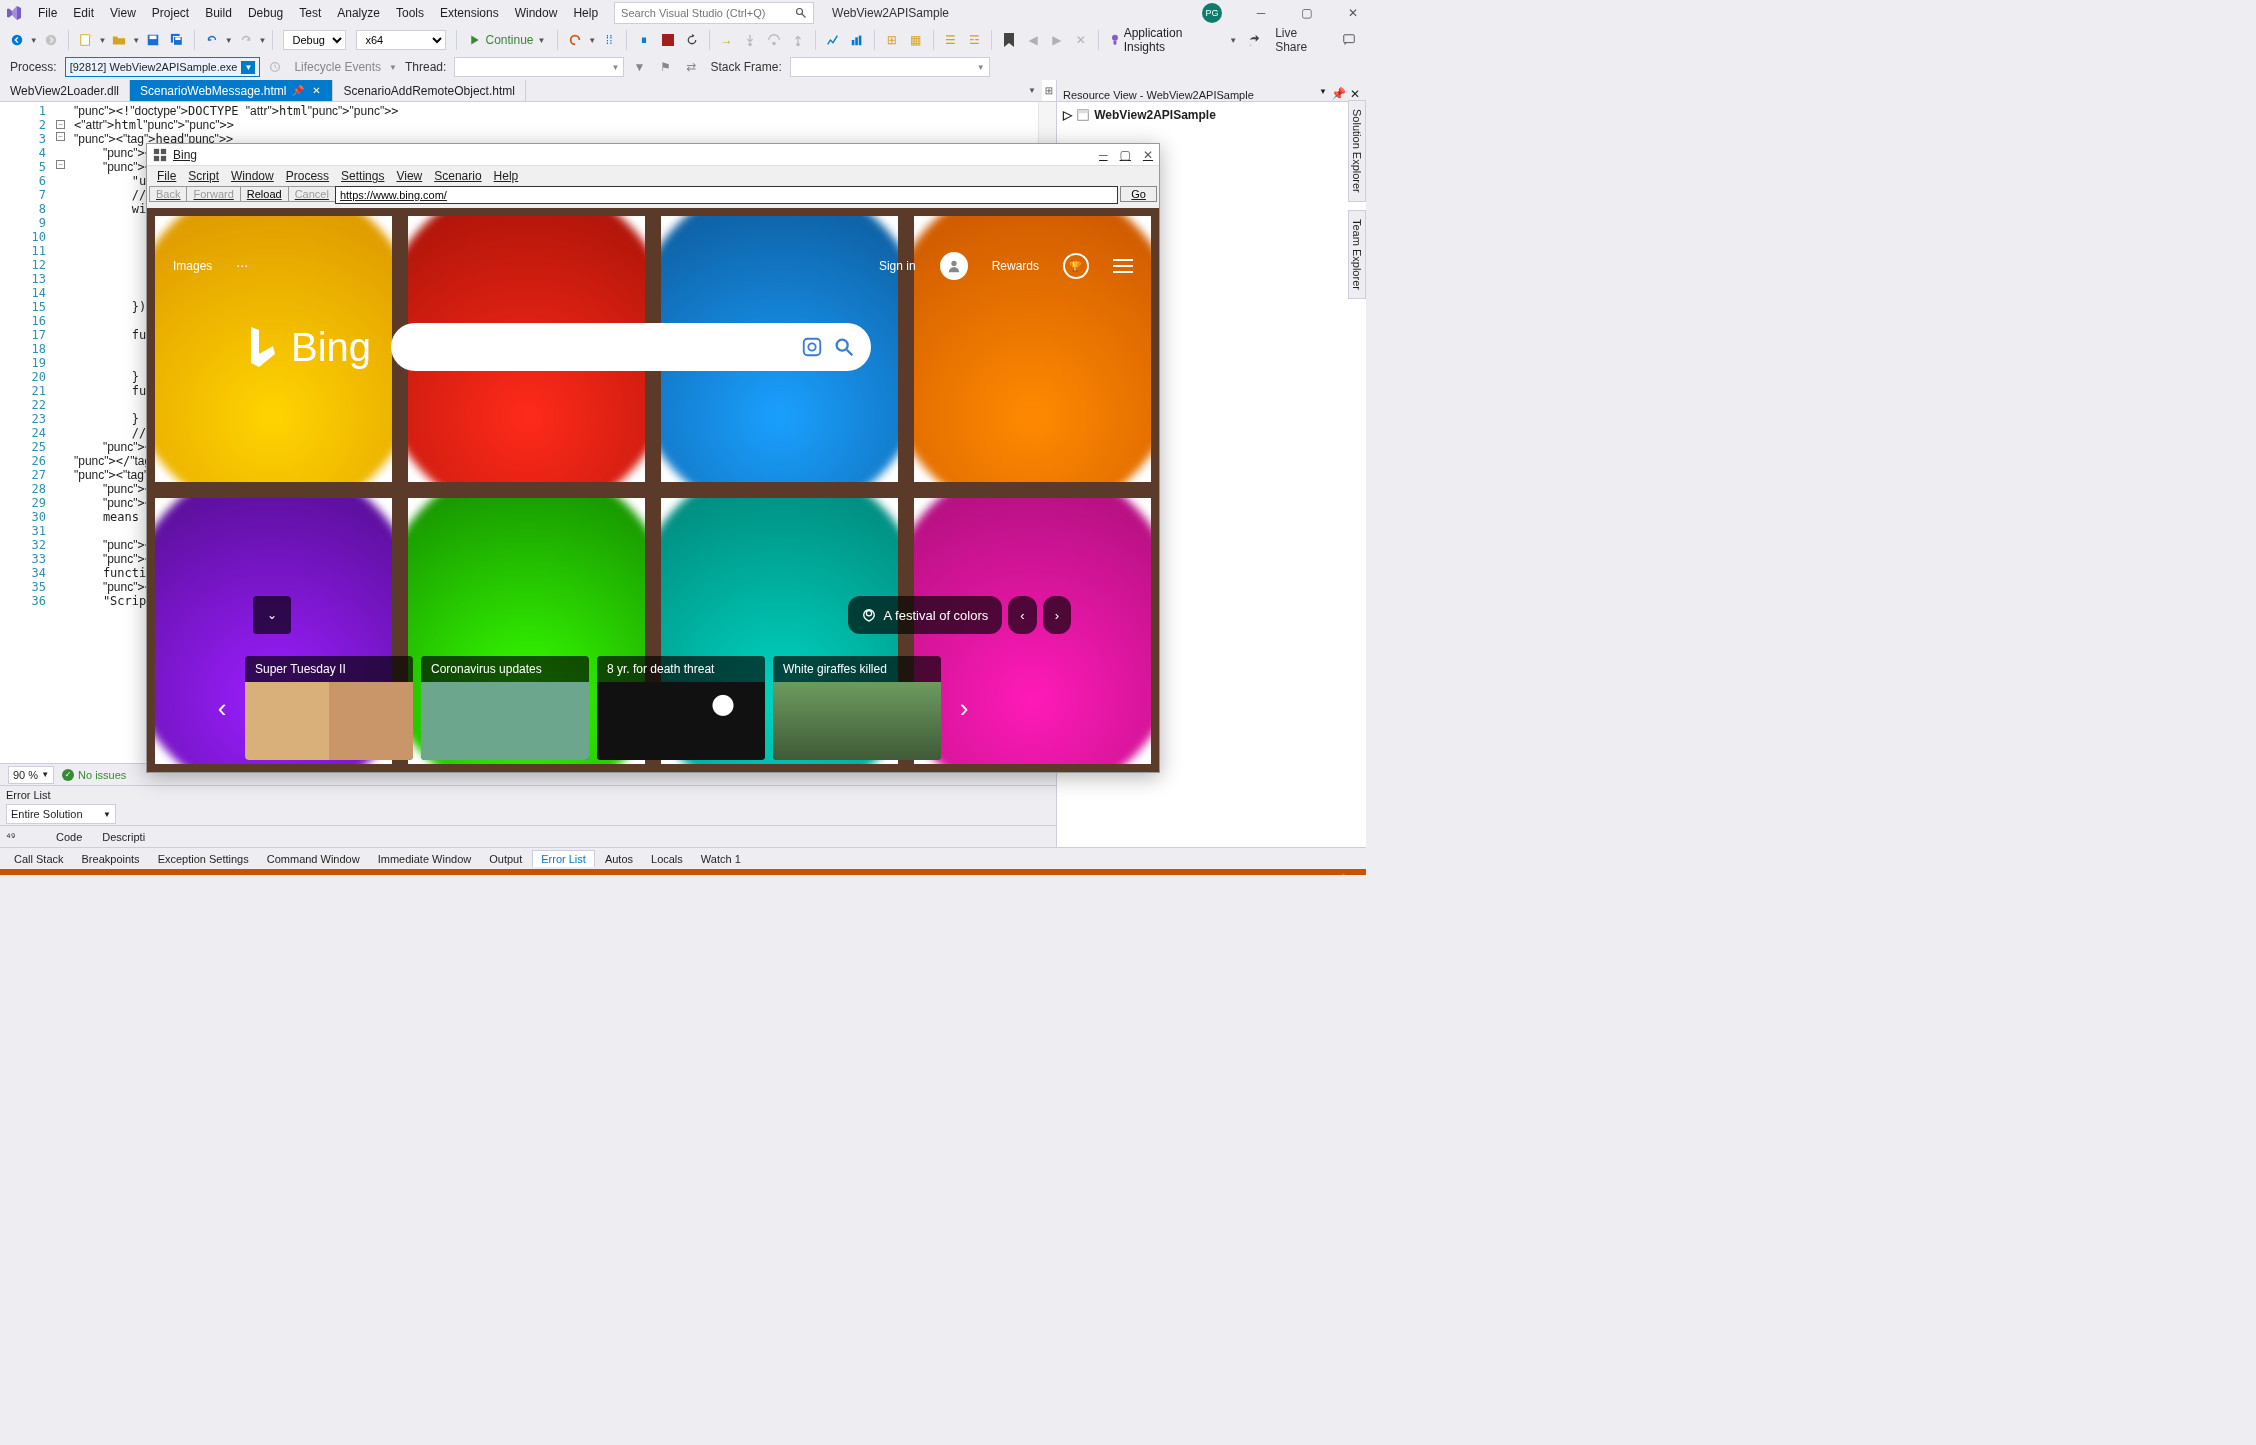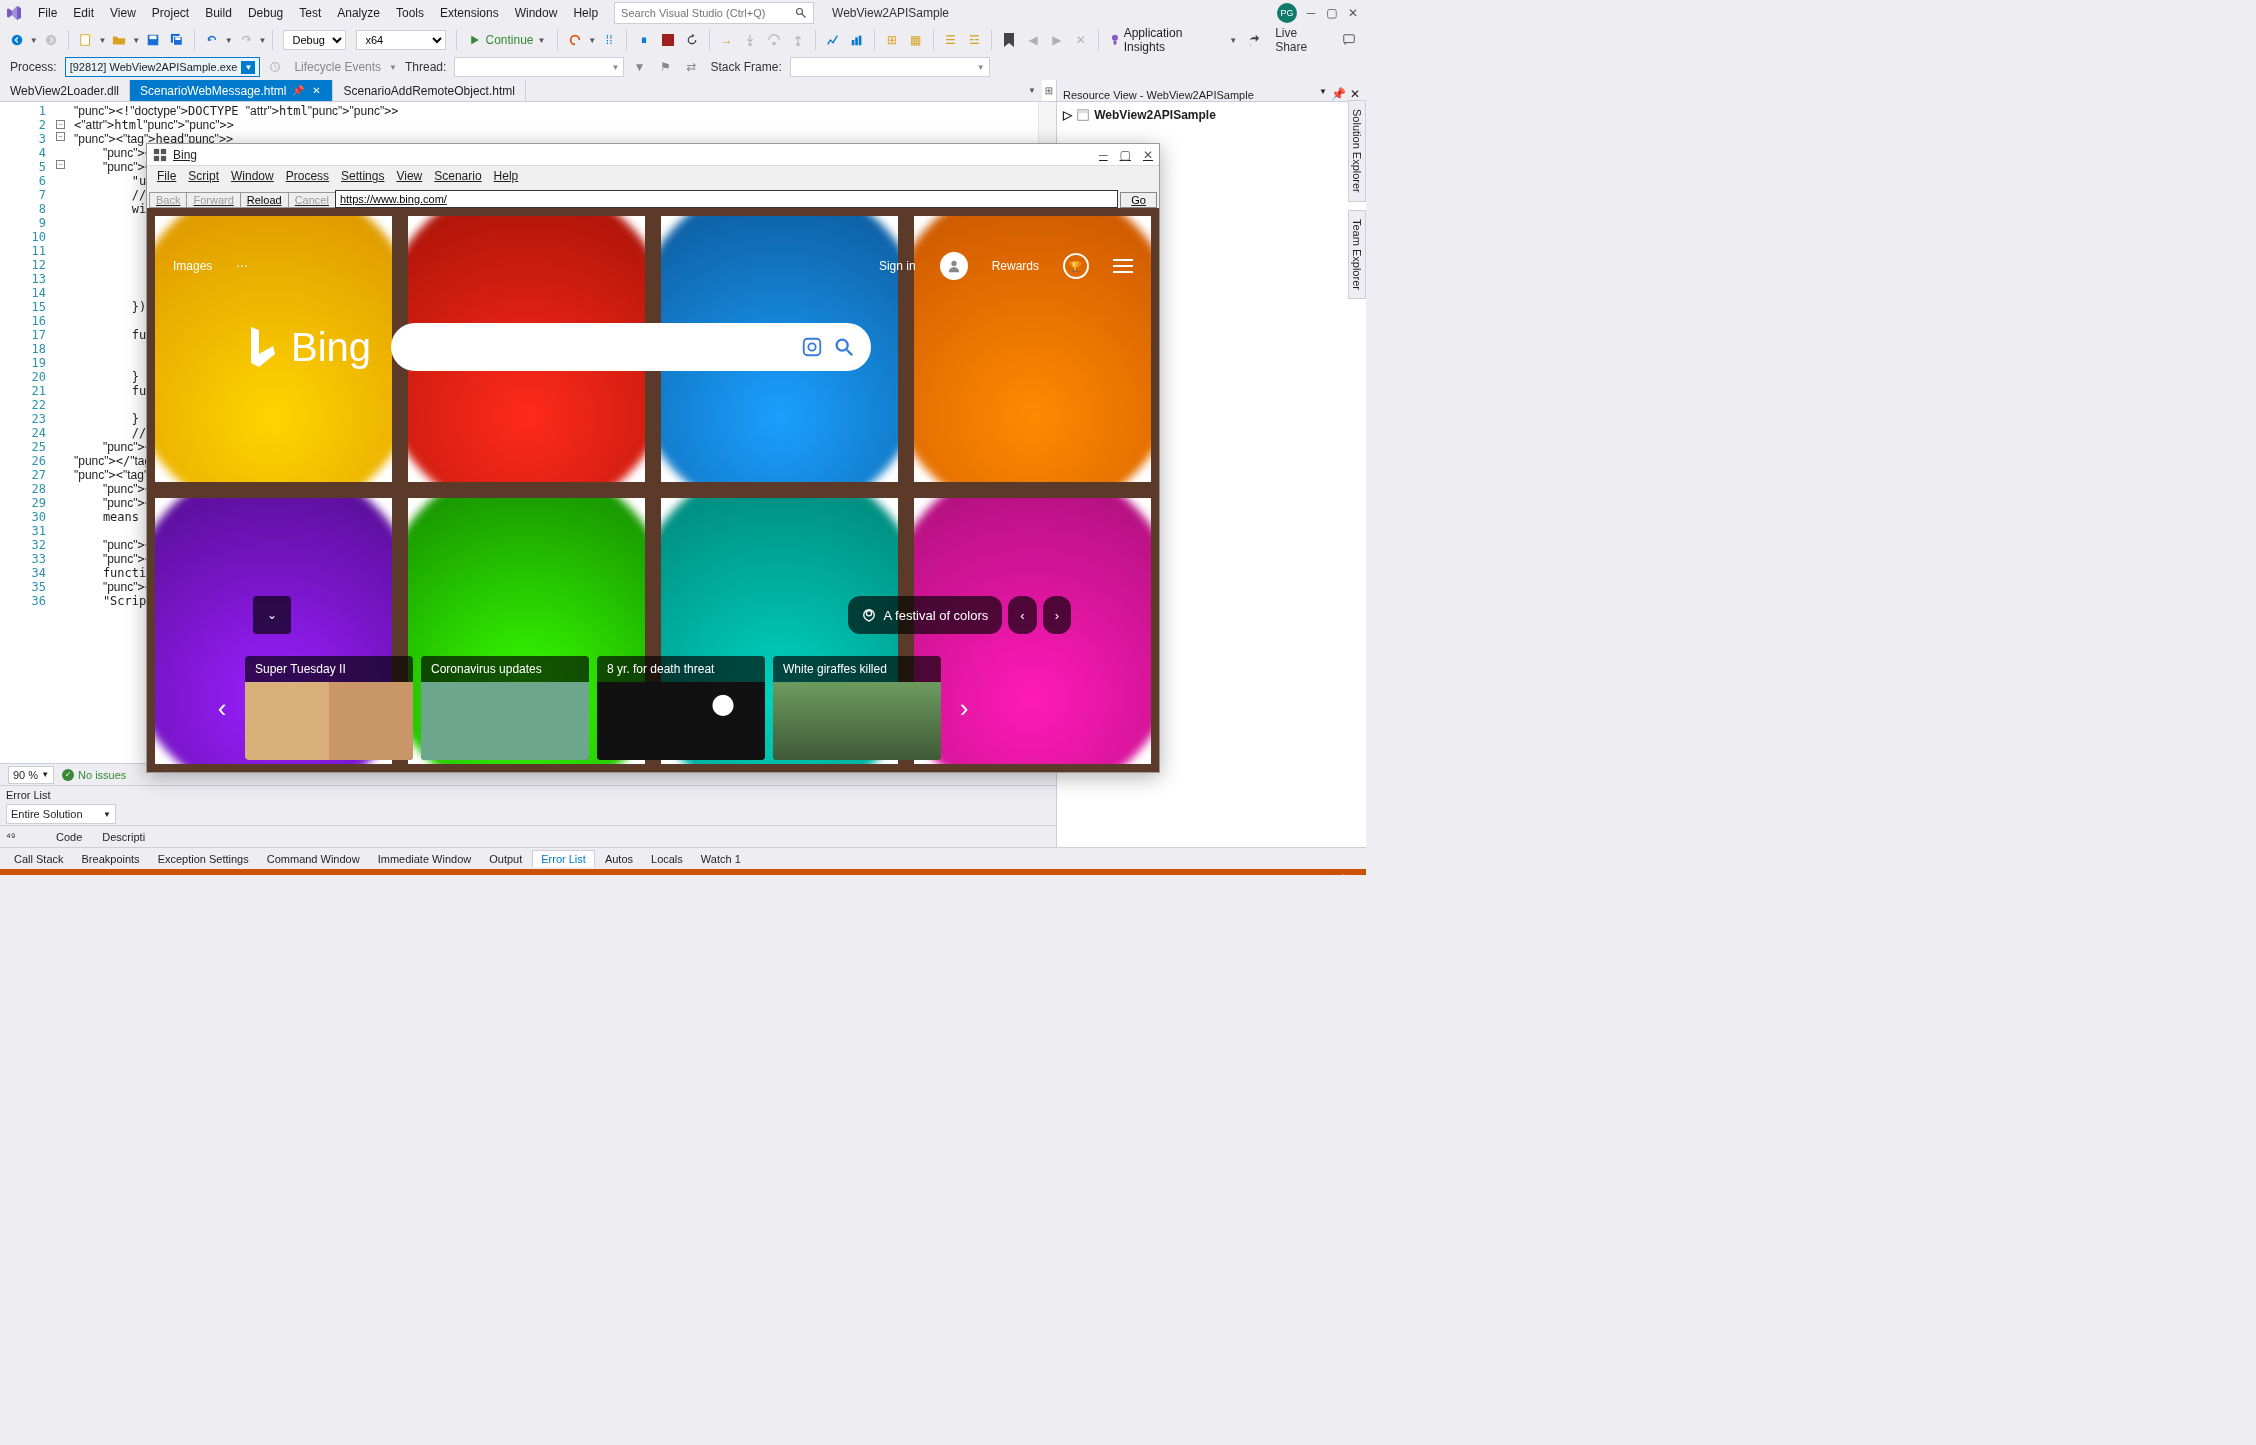--- a/index.html
+++ b/index.html
@@ -5,21 +5,21 @@
 * { margin: 0; padding: 0; box-sizing: border-box; font-family: 'Segoe UI', Tahoma, sans-serif; }
 body { background: #eeeef2; font-size: 12px; color: #1e1e1e; overflow: hidden; width: 1366px; height: 875px; position: relative; }
 
 
 .menubar { height: 26px; display: flex; align-items: center; padding: 0 6px; background: #eeeef2; }
 .vs-logo { width: 16px; height: 16px; margin-right: 8px; }
 .menu-item { padding: 4px 8px; cursor: pointer; font-size: 12px; }
 .quicklaunch { margin-left: 8px; width: 200px; height: 22px; border: 1px solid #cccedb; background: #fff; padding: 0 6px; display: flex; align-items: center; justify-content: space-between; }
 .quicklaunch input { border: none; outline: none; width: 160px; font-size: 11px; color: #555; }
 .titlearea { margin-left: 18px; font-size: 12px; color: #333; }
-.winbtns { margin-left: auto; display: flex; align-items: center; gap: 7px; }
+.winbtns { margin-left: auto; display: flex; align-items: center; gap: 32px; }
 .avatar { width: 20px; height: 20px; border-radius: 50%; background: #0f7b6c; color: #fff; display: flex; align-items: center; justify-content: center; font-size: 9px; }
 .winctrl { width: 14px; height: 14px; display: flex; align-items: center; justify-content: center; color: #555; }
 
 
 .toolbar { height: 28px; display: flex; align-items: center; padding: 0 6px; background: #eeeef2; gap: 2px; }
 .tbsep { width: 1px; height: 20px; background: #cccedb; margin: 0 4px; }
 .tbbtn { width: 22px; height: 22px; display: flex; align-items: center; justify-content: center; color: #555; border-radius: 2px; }
 .tbdrop { display: flex; align-items: center; gap: 3px; padding: 0 4px; }
 .tbdrop select, .tbdrop input { border: 1px solid #cccedb; background: #fff; height: 20px; font-size: 11px; padding: 0 4px; outline: none; }
 .continue { color: #388a34; display: flex; align-items: center; gap: 4px; padding: 0 6px; }
@@ -78,21 +78,21 @@
 .statusitem { display: flex; align-items: center; gap: 4px; }
 
 
 .wv2window { position: absolute; left: 146px; top: 143px; width: 1014px; height: 630px; background: #fff; border: 1px solid #999; box-shadow: 0 4px 20px rgba(0,0,0,0.3); display: flex; flex-direction: column; z-index: 100; text-decoration: underline; }
 .wv2titlebar { height: 22px; display: flex; align-items: center; padding: 0 6px; background: #fff; border-bottom: 1px solid #ddd; }
 .wv2titlebar .ico { width: 14px; height: 14px; margin-right: 6px; }
 .wv2titlebar .ttl { flex: 1; font-size: 12px; }
 .wv2titlebar .ctrls { display: flex; gap: 12px; color: #555; }
 .wv2menu { height: 20px; display: flex; align-items: center; padding: 0 4px; background: #f0f0f0; font-size: 12px; }
 .wv2menu span { padding: 0 6px; cursor: pointer; }
-.wv2nav { height: 22px; display: flex; align-items: flex-end; background: #f0f0f0; padding: 0 2px; }
+.wv2nav { height: 22px; display: flex; align-items: flex-start; background: #f0f0f0; padding: 0 2px; }
 .wv2navbtn { border: 1px solid #999; background: #eee; padding: 1px 6px; font-size: 11px; margin-right: -1px; cursor: pointer; }
 .wv2navbtn:disabled { color: #999; }
 .wv2url { flex: 1; height: 18px; border: 1px solid #333; padding: 0 4px; font-size: 11px; background: #fff; }
 .wv2go { border: 1px solid #888; background: #eee; padding: 1px 10px; font-size: 11px; margin-left: 2px; }
 
 .bing { flex: 1; position: relative; overflow: hidden; }
 .binghero { position: absolute; inset: 0; display: grid; grid-template-columns: repeat(4, 1fr); grid-template-rows: repeat(2, 1fr); }
 .powder { position: relative; overflow: hidden; }
 .powder::before { content: ''; position: absolute; inset: -10%; border-radius: 50%; filter: blur(4px); }
 .powder::after { content: ''; position: absolute; inset: 0; border: 8px solid #5b3a2a; }

